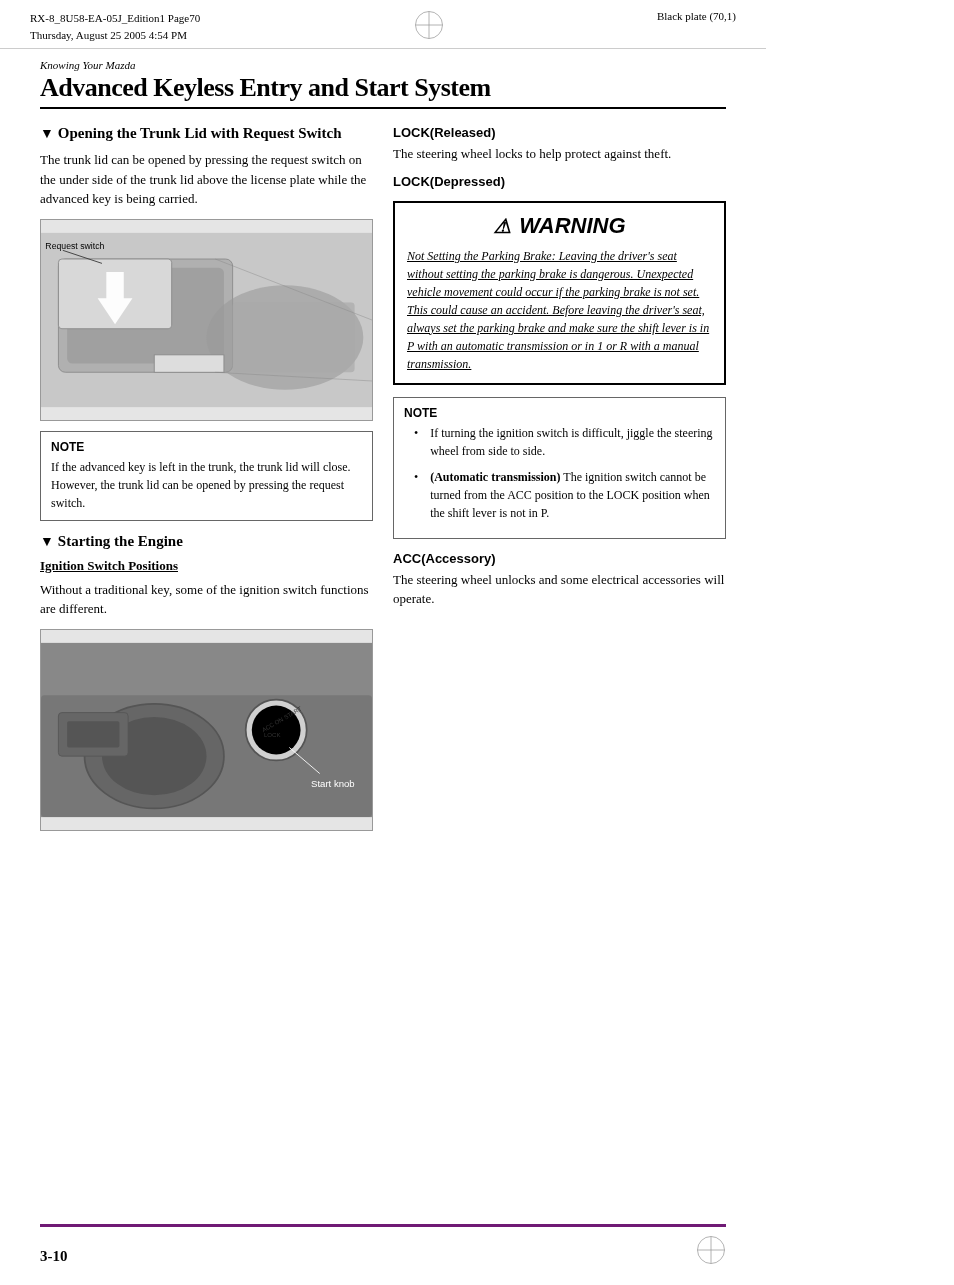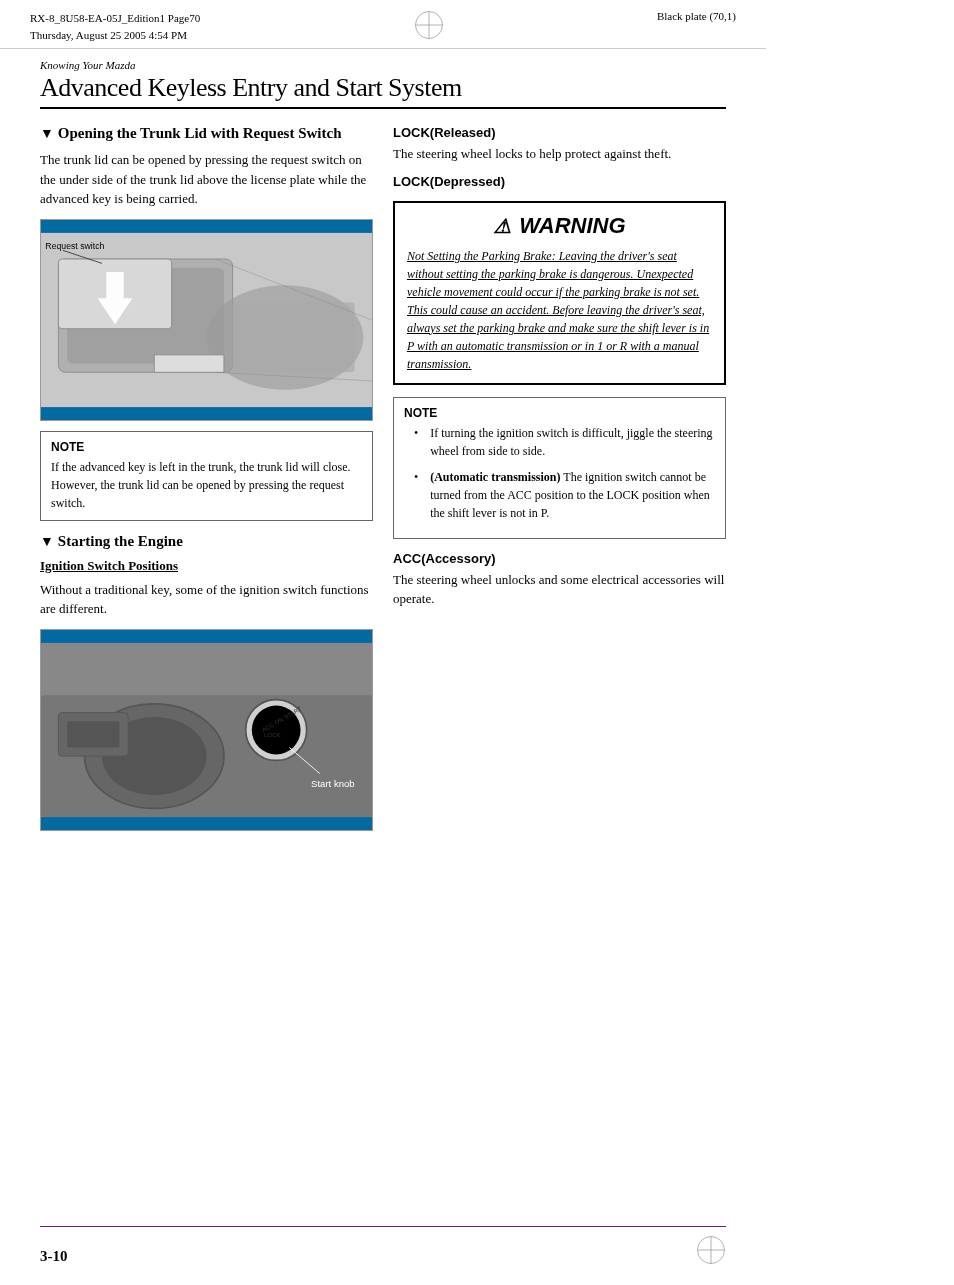--- a/index.html
+++ b/index.html
@@ -55,21 +55,21 @@
     
     .section-label {
       font-size: 11px;
       font-style: italic;
       margin-bottom: 2px;
     }
 
     
     .main-title {
       font-size: 26px;
-      font-weight: normal;
+      font-weight: bold;
       margin-bottom: 4px;
       letter-spacing: -0.5px;
     }
 
     
     .title-rule {
       border: none;
       border-top: 2px solid #000;
       margin-bottom: 16px;
     }
@@ -106,21 +106,21 @@
 
     
     .body-text {
       font-size: 13px;
       line-height: 1.5;
       margin-bottom: 10px;
     }
 
     
     .img-placeholder {
-      background: #0369a1;
+      background: #e5e5e5;
       border: 1px solid #999;
       display: flex;
       align-items: center;
       justify-content: center;
       position: relative;
       margin-bottom: 10px;
       overflow: hidden;
     }
 
     
@@ -227,21 +227,21 @@
 
     
     .footer {
       position: absolute;
       bottom: 20px;
       left: 40px;
       right: 40px;
       display: flex;
       justify-content: space-between;
       align-items: flex-end;
-      border-top: 1px solid #701a75;
+      border-top: 3px solid #701a75;
       padding-top: 8px;
     }
     .footer-page {
       font-size: 15px;
       font-weight: bold;
     }
     .footer-center {
       display: flex;
       align-items: center;
     }

